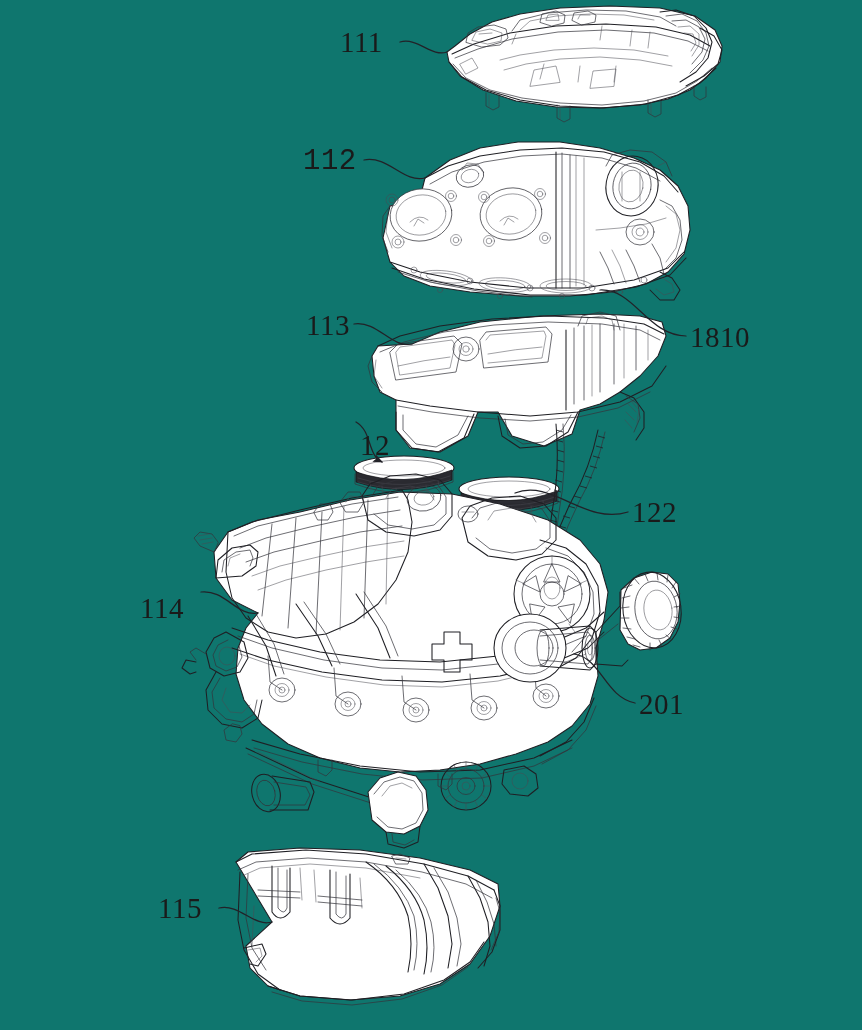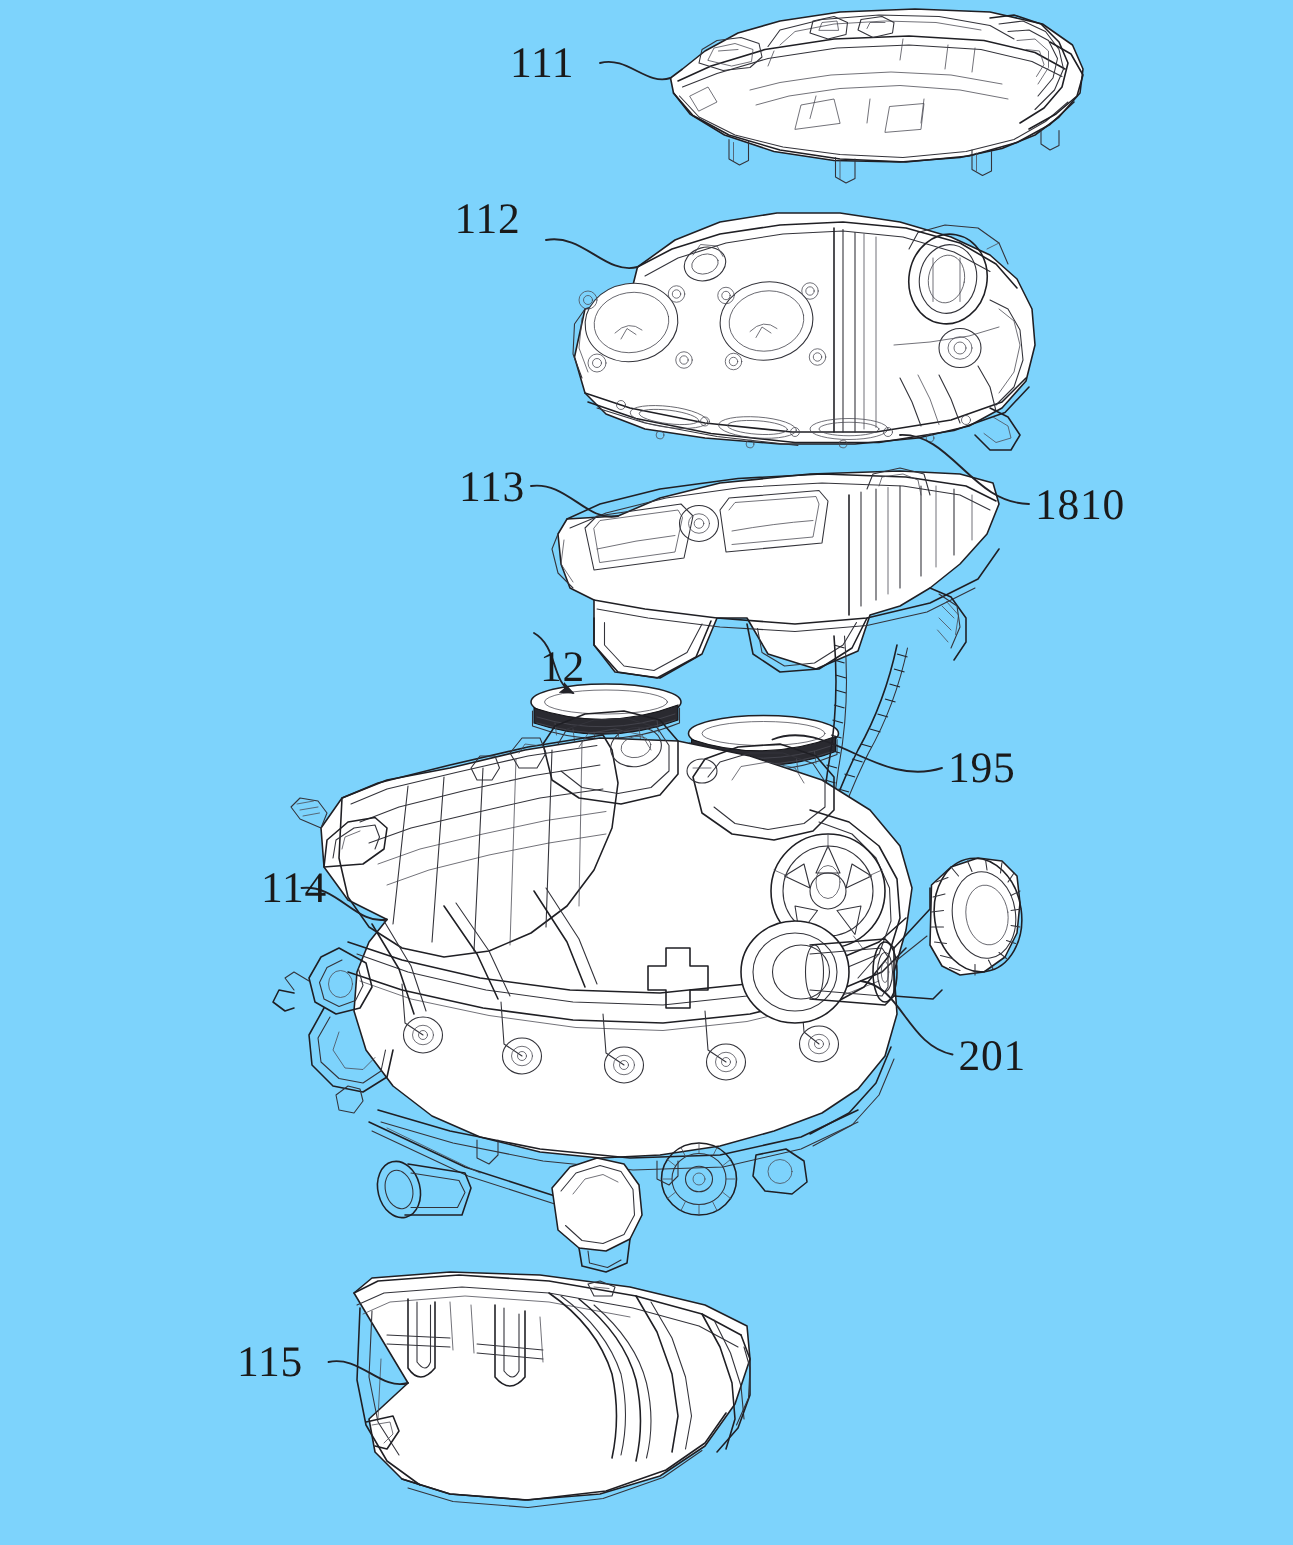--- a/index.html
+++ b/index.html
@@ -5,21 +5,21 @@
 <style>
   html, body {
     margin: 0;
     padding: 0;
     background: #ffffff;
   }
   #figure-root {
     position: relative;
     width: 862px;
     height: 1030px;
-    background: #7dd3fc;
+    background: #0f766e;
     overflow: hidden;
     font-family: "Liberation Serif", "DejaVu Serif", serif;
   }
   #figure-svg {
     position: absolute;
     top: 0;
     left: 0;
     width: 862px;
     height: 1030px;
   }
@@ -605,22 +605,22 @@
       </g>
 
     <defs>
       <marker id="arrowhead" markerWidth="9" markerHeight="9" refX="7" refY="3.2" orient="auto" markerUnits="strokeWidth">
         <path d="M0,0 L8,3.2 L0,6.4 L1.6,3.2 Z" fill="#222228"></path>
       </marker>
     </defs>
   </svg>
 
   <div class="ref-label" style="left:340px; top:28px;">111</div>
-  <div class="ref-label" style="left:303px; top:132px;">112</div>
+  <div class="ref-label" style="left:303px; top:147px;font-family:Liberation Mono, monospace;">112</div>
   <div class="ref-label" style="left:690px; top:323px;">1810</div>
   <div class="ref-label" style="left:306px; top:311px;">113</div>
   <div class="ref-label" style="left:322px; top:431px;margin-left:38px;">12</div>
-  <div class="ref-label" style="left:632px; top:498px;">195</div>
-  <div class="ref-label" style="left:140px; top:578px;margin-left:34px;">114</div>
+  <div class="ref-label" style="left:632px; top:498px;">122</div>
+  <div class="ref-label" style="left:140px; top:594px;">114</div>
   <div class="ref-label" style="left:639px; top:690px;">201</div>
   <div class="ref-label" style="left:158px; top:894px;text-align:right;">115</div>
 
 </div>
 
 </body></html>

